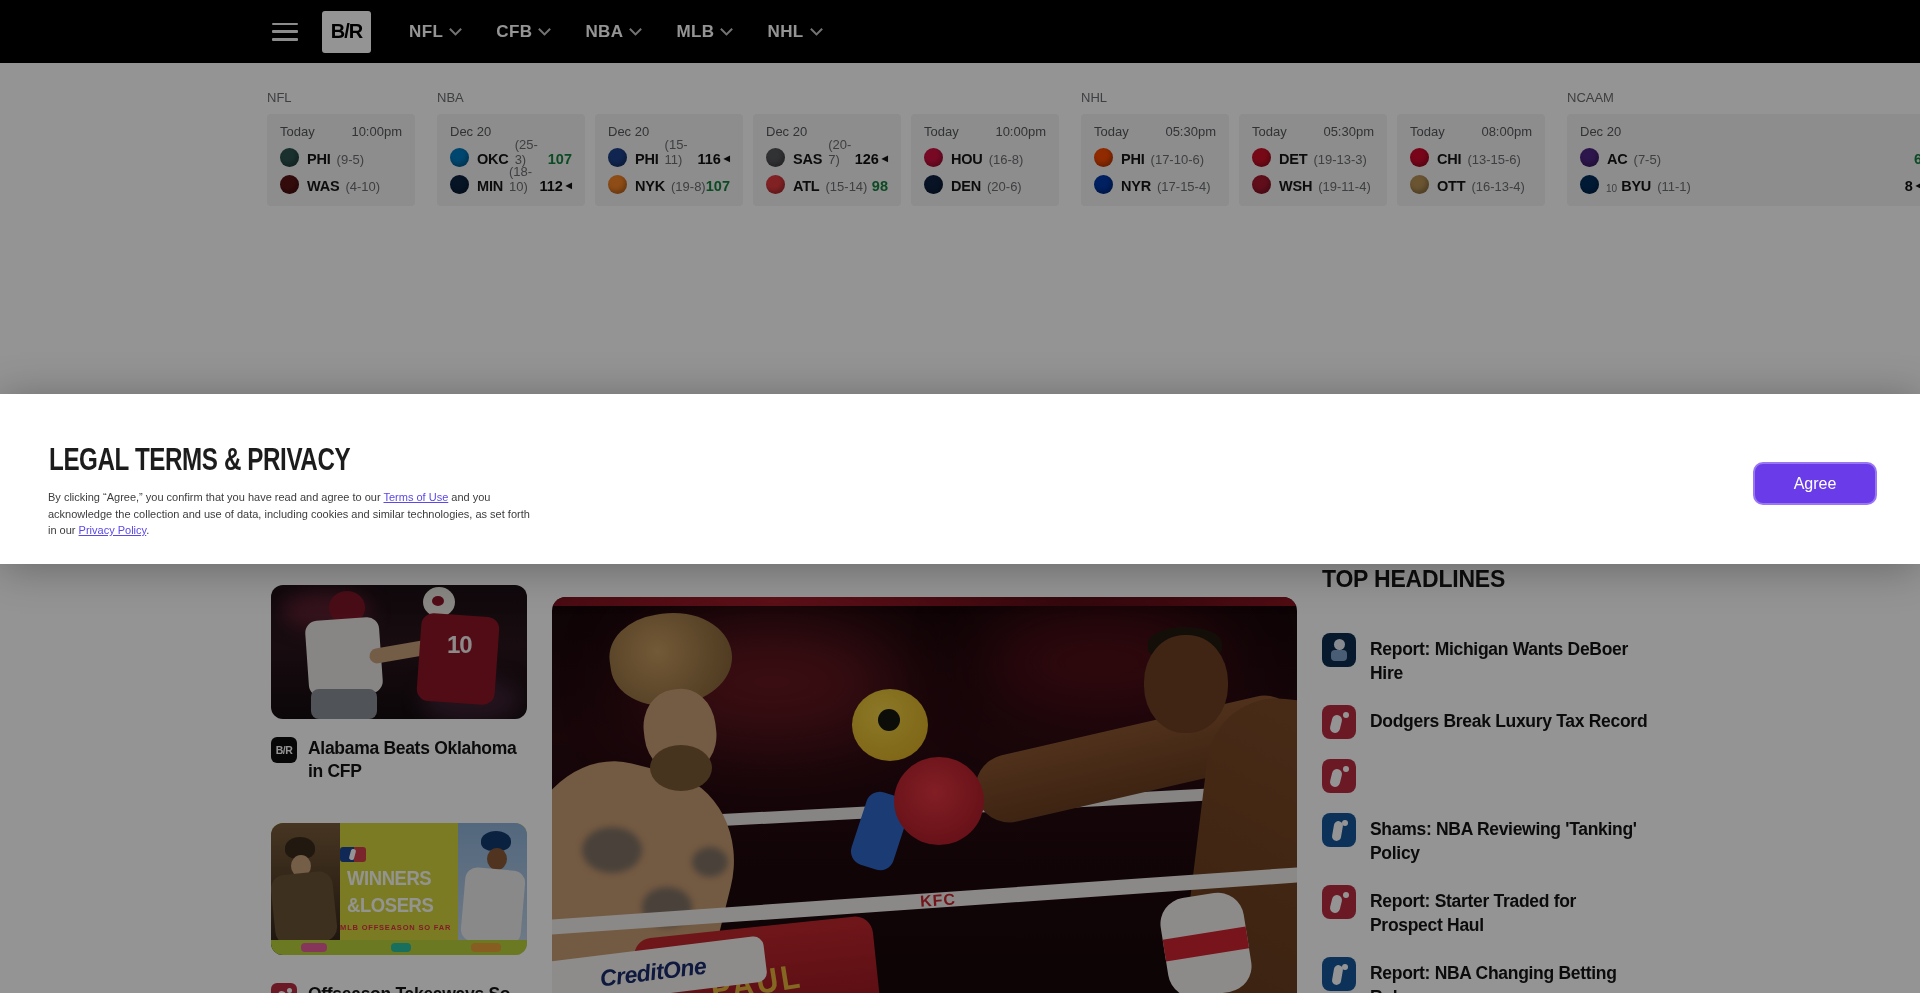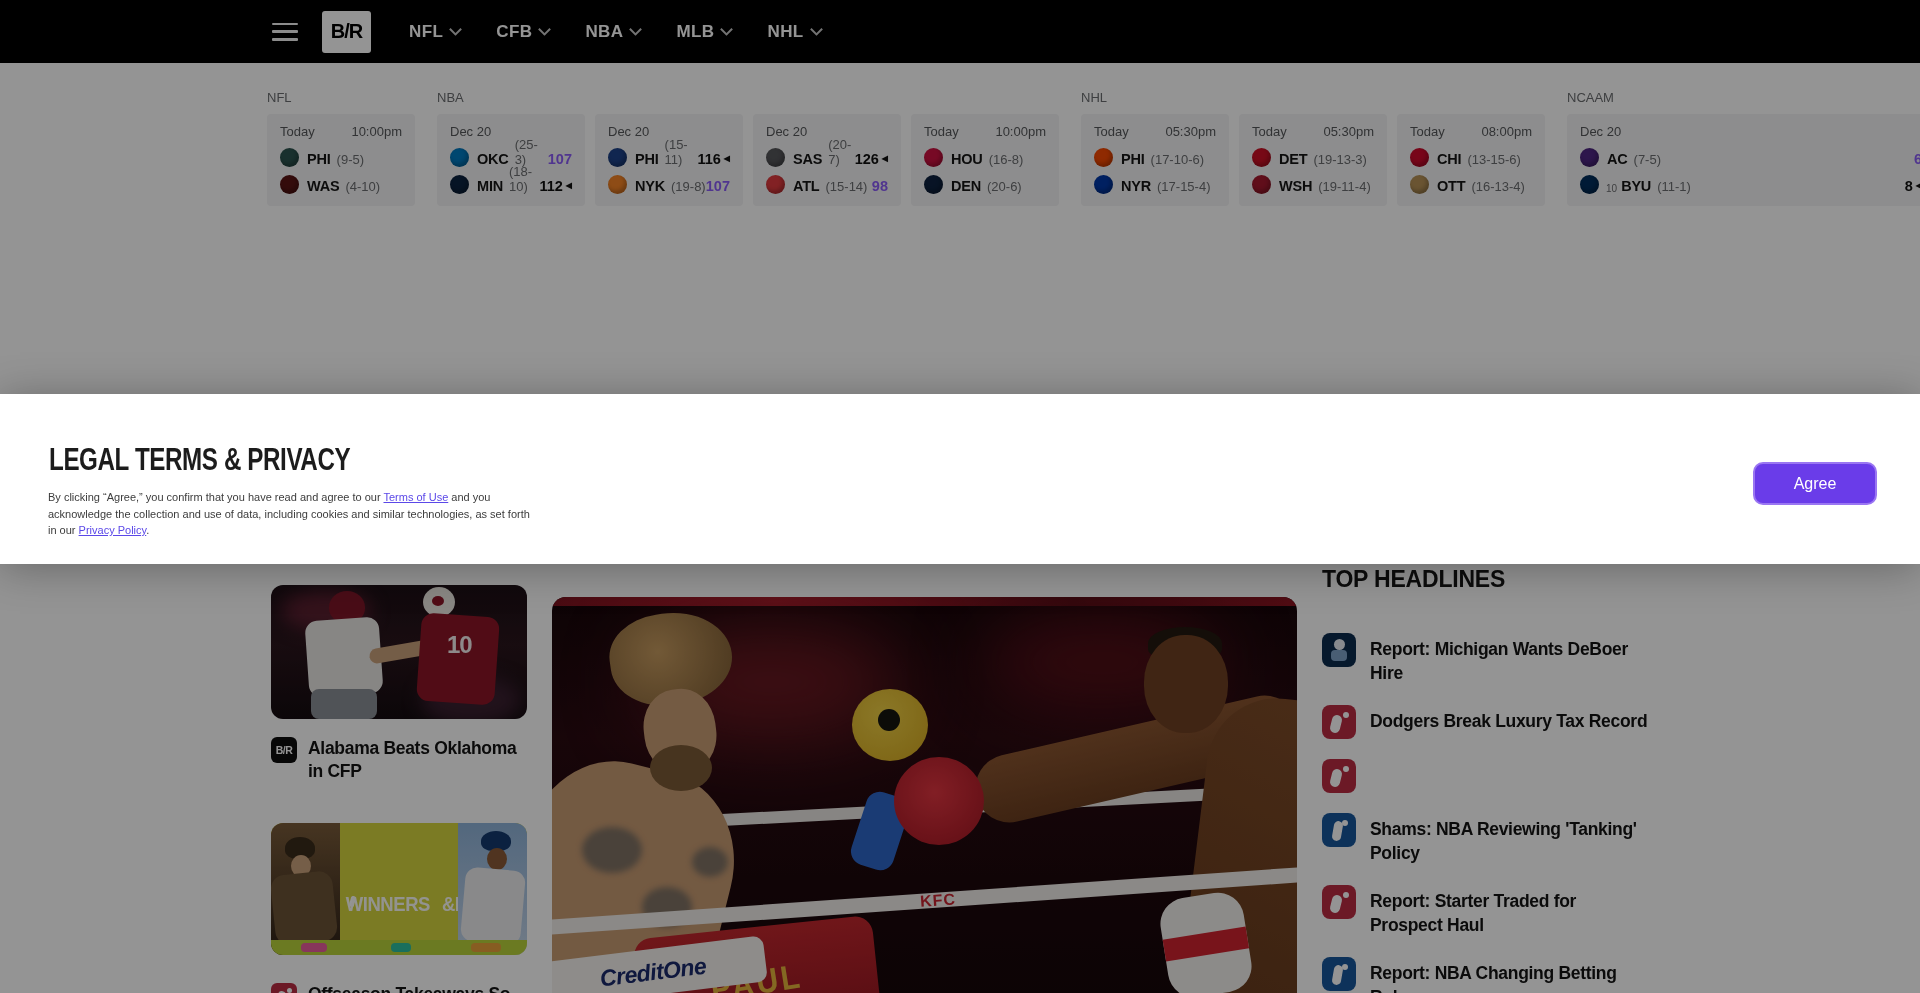--- a/index.html
+++ b/index.html
@@ -28,21 +28,21 @@
   .tgames{display:flex;gap:10px;}
   .tcard{width:148px;flex:none;box-sizing:border-box;background:#f3f3f4;border-radius:4px;padding:10px 13px 12px;cursor:pointer;}
   .tgroup:last-child .tcard{width:368px;}
   .tdate{display:flex;justify-content:space-between;font-size:13px;color:#55575a;margin-bottom:7px;}
   .trow{display:flex;align-items:flex-end;margin-top:6px;height:21px;}
   .tlogo{width:19px;height:19px;border-radius:50%;flex:none;background:#888;box-shadow:inset -2px -3px 4px rgba(0,0,0,.25);}
   .trank{font-size:10px;color:#6b6d70;margin-left:7px;margin-right:-4px;}
   .trank:empty{display:none;}
   .tabbr{font-weight:700;font-size:14.5px;color:#161616;margin-left:8px;letter-spacing:-.2px;}
   .trec{font-size:13px;color:#6b6d70;margin-left:6px;}
-  .tscore{margin-left:auto;font-weight:700;font-size:14.5px;color:#8b5cf6;display:flex;align-items:center;gap:3px;}
+  .tscore{margin-left:auto;font-weight:700;font-size:14.5px;color:#15803d;display:flex;align-items:center;gap:3px;}
   .trow.winner .tscore{color:#101010;margin-top:28px;}
   .warrow{font-size:8px;color:#101010;display:none;line-height:1;}
   .trow.winner .warrow{display:inline;}
 
   
   .feed-left{position:absolute;left:271px;top:585px;width:256px;}
   .thumb{width:256px;border-radius:12px;overflow:hidden;position:relative;cursor:pointer;}
   .thumb-al{height:134px;background:linear-gradient(180deg,#1c1016 0%,#2a151c 45%,#140c10 100%);}
   .al-blob{position:absolute;border-radius:50%;filter:blur(9px);}
   .al-helmet1{position:absolute;left:58px;top:6px;width:36px;height:32px;border-radius:50% 50% 45% 45%;background:#7e1728;}
@@ -60,21 +60,21 @@
   .glyph-mlb{background:#bb2c43;}
   .glyph-mlb:before{content:"";position:absolute;right:5px;top:5px;width:5px;height:5px;border-radius:50%;background:#fff;}
   .glyph-mlb:after{content:"";position:absolute;left:6px;top:8px;width:8px;height:15px;border-radius:4px;background:#fff;transform:rotate(14deg);}
   .story-title{font-weight:700;font-size:17.5px;line-height:23px;letter-spacing:-.3px;color:#141414;width:218px;}
 
   .thumb-mlb{height:132px;margin-top:40px;background:#d4d53f;}
   .ml-left{position:absolute;left:0;top:0;width:27%;height:100%;background:linear-gradient(180deg,#7a5c3a,#2e2117);}
   .ml-cap{position:absolute;left:14px;top:14px;width:30px;height:22px;border-radius:50% 50% 40% 40%;background:#3a2b1a;}
   .ml-face{position:absolute;left:20px;top:32px;width:20px;height:22px;border-radius:50%;background:#caa27c;}
   .ml-body{position:absolute;left:2px;top:50px;width:62px;height:70px;border-radius:14px;background:#6b5336;transform:rotate(-6deg);}
-  .ml-center{position:absolute;left:27%;top:0;width:46%;height:100%;background:#d4d53f;display:flex;flex-direction:row;align-items:center;padding-top:24px;box-sizing:border-box;}
+  .ml-center{position:absolute;left:27%;top:0;width:46%;height:100%;background:#d4d53f;display:flex;flex-direction:column;padding-top:24px;box-sizing:border-box;}
   .ml-logo{width:26px;height:15px;border-radius:3px;background:linear-gradient(90deg,#1d4595 55%,#d23f4c 55%);position:relative;}
   .ml-logo:after{content:"";position:absolute;left:10px;top:2px;width:5px;height:11px;border-radius:2px;background:#fff;transform:rotate(15deg);}
   .ml-big{color:#fdfdf8;font-weight:800;font-size:21px;letter-spacing:-.5px;transform:scaleX(.88);line-height:23px;margin-top:4px;}
   .ml-tag{color:#e03246;font-weight:800;font-size:7.5px;letter-spacing:.8px;margin-top:7px;}
   .ml-right{position:absolute;right:0;top:0;width:27%;height:100%;background:linear-gradient(180deg,#8fb3d9,#c3d4e8);}
   .ml-cap2{position:absolute;right:16px;top:8px;width:30px;height:20px;border-radius:50% 50% 40% 40%;background:#143a6e;}
   .ml-face2{position:absolute;right:20px;top:25px;width:20px;height:22px;border-radius:50%;background:#8a5b37;}
   .ml-jersey2{position:absolute;right:4px;top:46px;width:60px;height:74px;border-radius:12px;background:#ececee;transform:rotate(5deg);}
   .ml-strip{position:absolute;left:0;bottom:0;width:100%;height:15px;background:#b9d23c;}
   .ml-strip i{position:absolute;height:9px;border-radius:4px;top:3px;}

